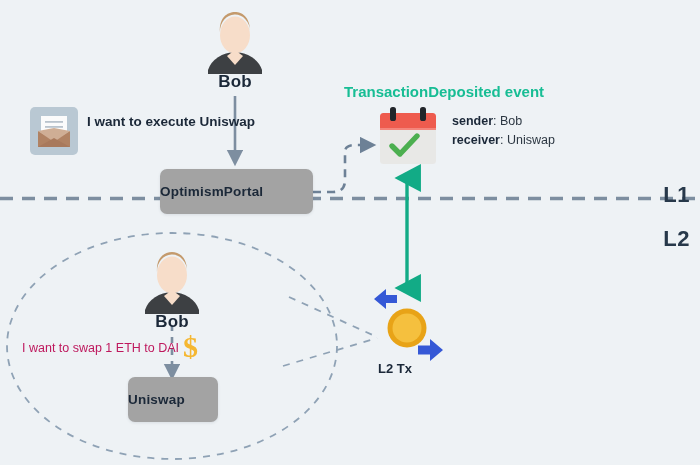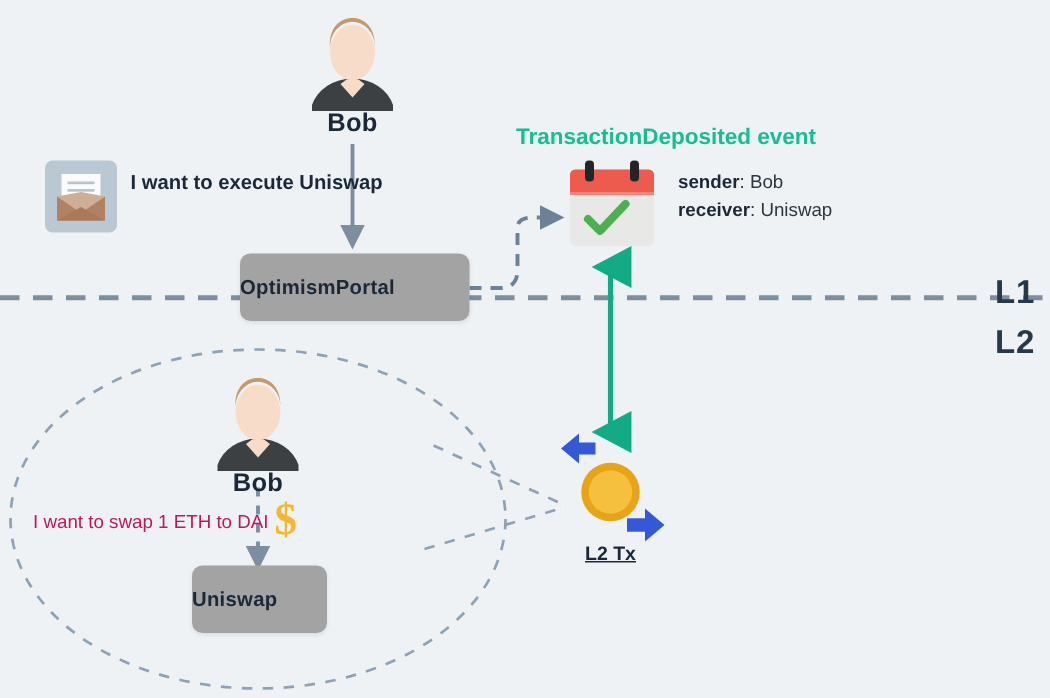--- a/index.html
+++ b/index.html
@@ -172,21 +172,21 @@
 
     <g>
       <path d="M374,299 l12,-10 l0,6 l11,0 l0,8 l-11,0 l0,6 z" fill="#3558d6"></path>
     </g>
     <g>
       <path d="M443,350 l-13,-11 l0,6.5 l-12,0 l0,9 l12,0 l0,6.5 z" fill="#3558d6"></path>
     </g>
   </svg>
 
   <div class="abs layer-label" style="right:10px; top:160px;margin-top:22px;">L1</div>
-  <div class="abs layer-label" style="right:10px; top:215px;">L2</div>
+  <div class="abs layer-label" style="right:10px; top:226px;">L2</div>
 
   <div class="abs name-label" style="left:185px; top:72px; width:100px;">Bob</div>
 
   <div class="abs msg-text" style="left:87px; top:112px;">I want to execute Uniswap</div>
 
   <div class="abs box" style="left:160px; top:169px; width:153px; height:45px;">
     <span class="box-label">OptimismPortal</span>
   </div>
 
   <div class="abs event-title" style="left:344px; top:83px;">TransactionDeposited event</div>
@@ -203,15 +203,15 @@
   <div class="abs name-label" style="left:122px; top:312px; width:100px;">Bob</div>
 
   <div class="abs plain-text" style="left:22px; top:341px;">I want to swap 1 ETH to DAI</div>
 
   <div class="abs dollar" style="left:183px; top:332px;">$</div>
 
   <div class="abs box" style="left:128px; top:377px; width:90px; height:45px;">
     <span class="box-label">Uniswap</span>
   </div>
 
-  <div class="abs coin-label" style="left:372px; top:361px; width:70px;text-decoration:underline;">L2 Tx</div>
+  <div class="abs coin-label" style="left:360px; top:361px; width:70px;">L2 Tx</div>
 
 </div>
 
 </body></html>

